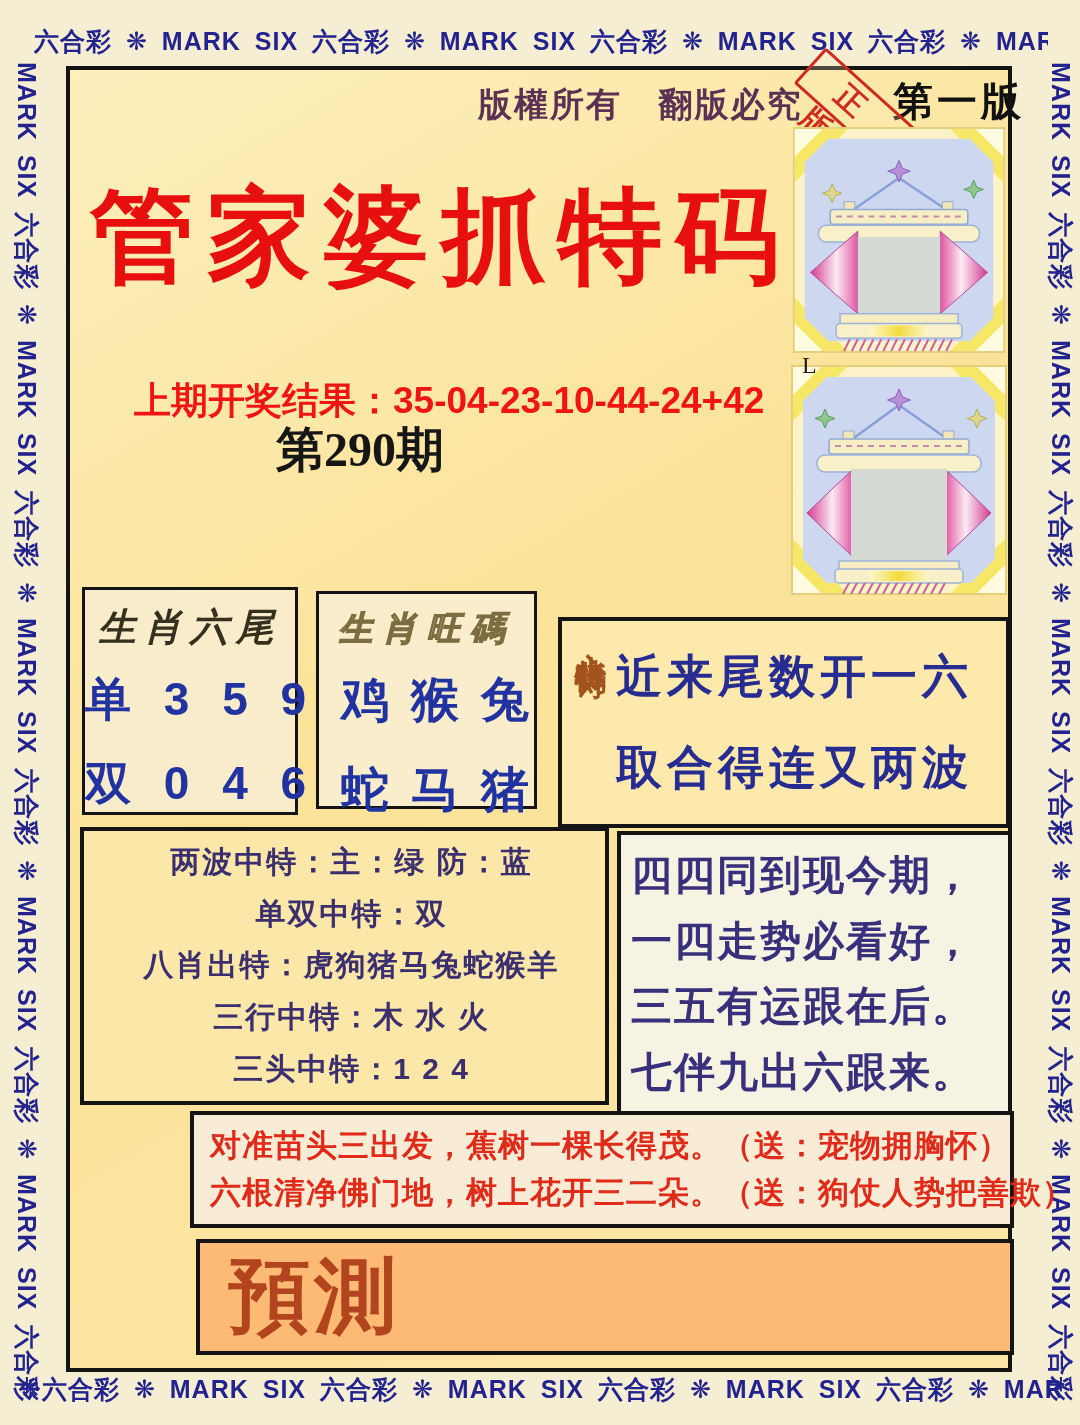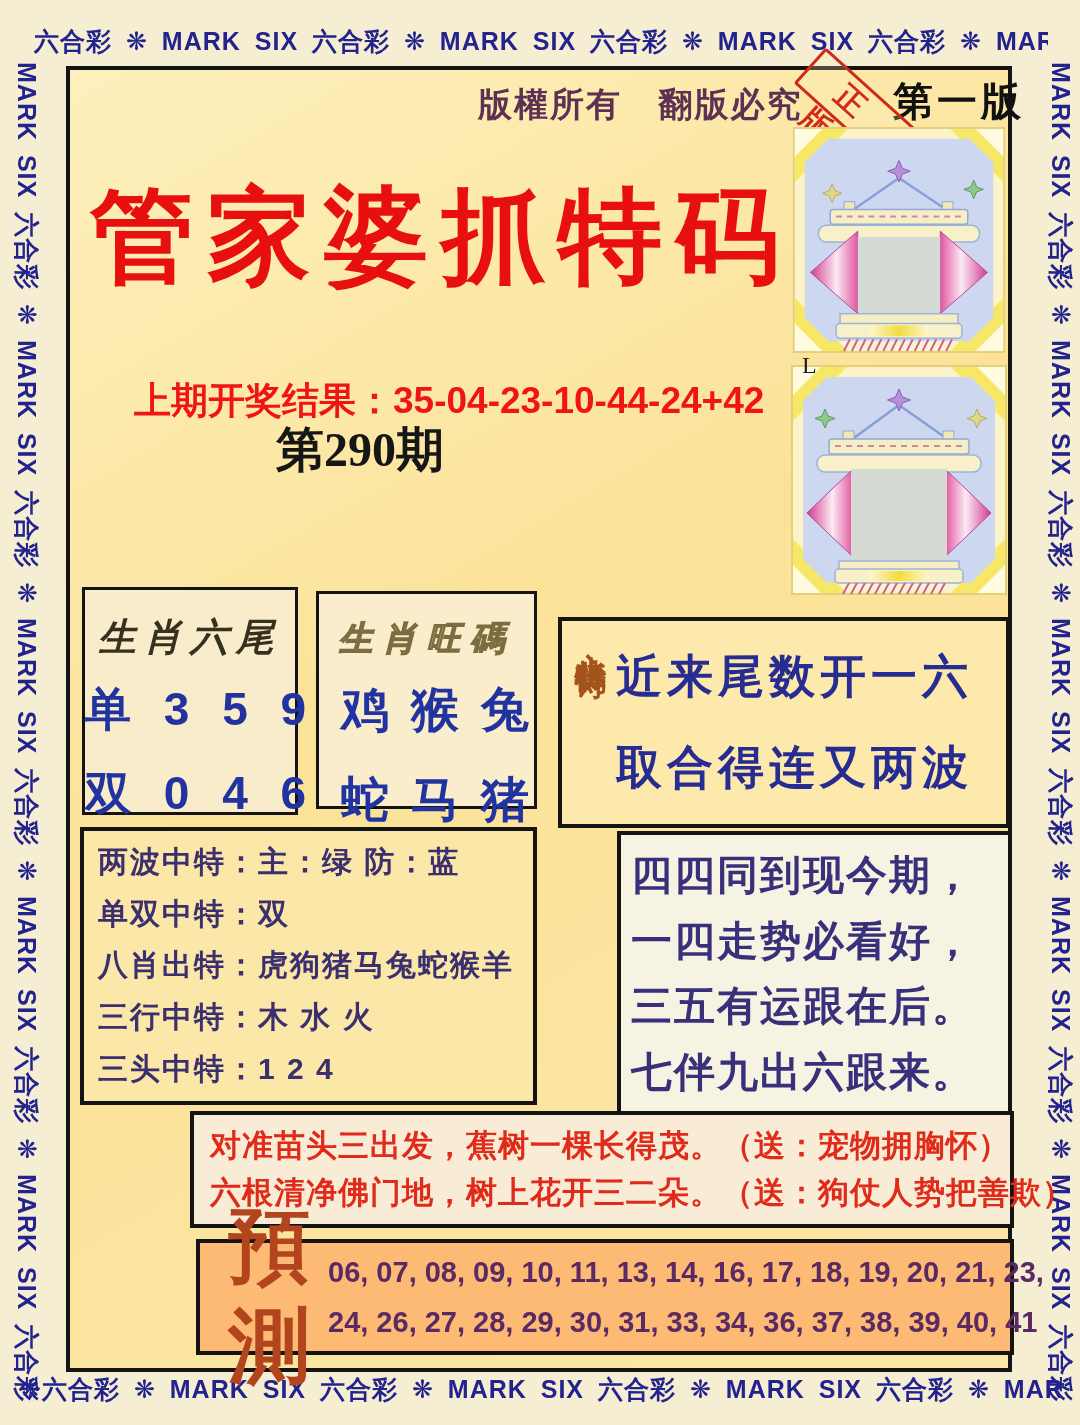--- a/index.html
+++ b/index.html
@@ -54,21 +54,21 @@
   .lantern2{left:791px;top:360px;width:216px;height:240px;}
   .lantern1 svg,.lantern2 svg{width:100%;height:100%;display:block;}
 
   
   .bx{position:absolute;border:4px solid #141414;box-sizing:border-box;}
 
   
   .box-six{left:82px;top:587px;width:216px;height:228px;border-width:3px;background:#f8ecca;}
   .box-lucky{left:316px;top:591px;width:221px;height:218px;border-width:3px;background:#f9edcb;}
   .script-head{
-    text-align:center;margin-top:22px;font-size:38px;font-weight:bold;font-style:italic;
+    text-align:center;margin-top:12px;font-size:38px;font-weight:bold;font-style:italic;
     color:#35311e;font-family:"Liberation Serif","DejaVu Serif",serif;letter-spacing:8px;
   }
   .script-head.outline{
     font-size:34px;color:#cbb97e;-webkit-text-stroke:1.2px #7d6c3f;letter-spacing:10px;
   }
   .zrow{0:0;text-align:center;font-weight:bold;color:#2133a0;white-space:nowrap;}
   .box-six .zrow{font-size:46px;letter-spacing:10px;margin-top:16px;}
   .box-six .zrow:last-child{margin-top:22px;}
   .box-lucky .zrow{font-size:48px;letter-spacing:22px;margin-top:16px;text-indent:22px;}
   .box-lucky .zrow:last-child{margin-top:26px;}
@@ -78,22 +78,22 @@
   .hw-title{
     writing-mode:vertical-rl;text-orientation:upright;
     font-size:31px;font-weight:bold;color:#a3541c;line-height:40px;
     padding:6px 2px 0 8px;letter-spacing:4px;
     font-family:"Liberation Serif","DejaVu Serif",serif;
   }
   .hw-lines{flex:1;display:flex;flex-direction:column;justify-content:space-around;padding:10px 4px;}
   .hw-line{font-size:46px;font-weight:bold;color:#262c91;white-space:nowrap;letter-spacing:5px;}
 
   
-  .box-detail{left:80px;top:827px;width:457px;height:278px;background:#fbe7a7;
-    display:flex;flex-direction:column;justify-content:space-around;padding:6px 0 6px 14px;}
+  .box-detail{left:80px;top:827px;width:529px;height:278px;background:#fbe7a7;
+    display:flex;flex-direction:column;justify-content:space-around;padding:6px 0 6px 14px;text-align:center;}
   .detail-row{font-size:30px;font-weight:bold;color:#3b2f70;white-space:nowrap;letter-spacing:2px;}
 
   .red-arc{left:577px;top:876px;width:54px;height:94px;border:3px solid transparent;
     border-right:3px solid #c4392c;border-radius:50%;opacity:.8;}
 
   
   .box-verse{left:617px;top:831px;width:395px;height:286px;background:#f7f3e2;
     display:flex;flex-direction:column;justify-content:space-around;padding:8px 0 8px 10px;}
   .verse-line{font-size:41px;font-weight:bold;color:#39307c;white-space:nowrap;letter-spacing:2px;}
 
@@ -245,17 +245,13 @@
   <div class="verse-line">七伴九出六跟来。</div>
 </div>
 
 <div class="bx box-riddles">
   <div class="riddle-line">对准苗头三出发，蕉树一棵长得茂。（送：宠物拥胸怀）</div>
   <div class="riddle-line">六根清净佛门地，树上花开三二朵。（送：狗仗人势把善欺）</div>
 </div>
 
 <div class="bx box-forecast">
   <div class="forecast-title">預測</div>
-  <div class="forecast-nums">
-    <div class="forecast-line">06, 07, 08, 09, 10, 11, 13, 14, 16, 17, 18, 19, 20, 21, 23,</div>
-    <div class="forecast-line">24, 26, 27, 28, 29, 30, 31, 33, 34, 36, 37, 38, 39, 40, 41</div>
-  </div>
 </div>
 
 </body></html>

